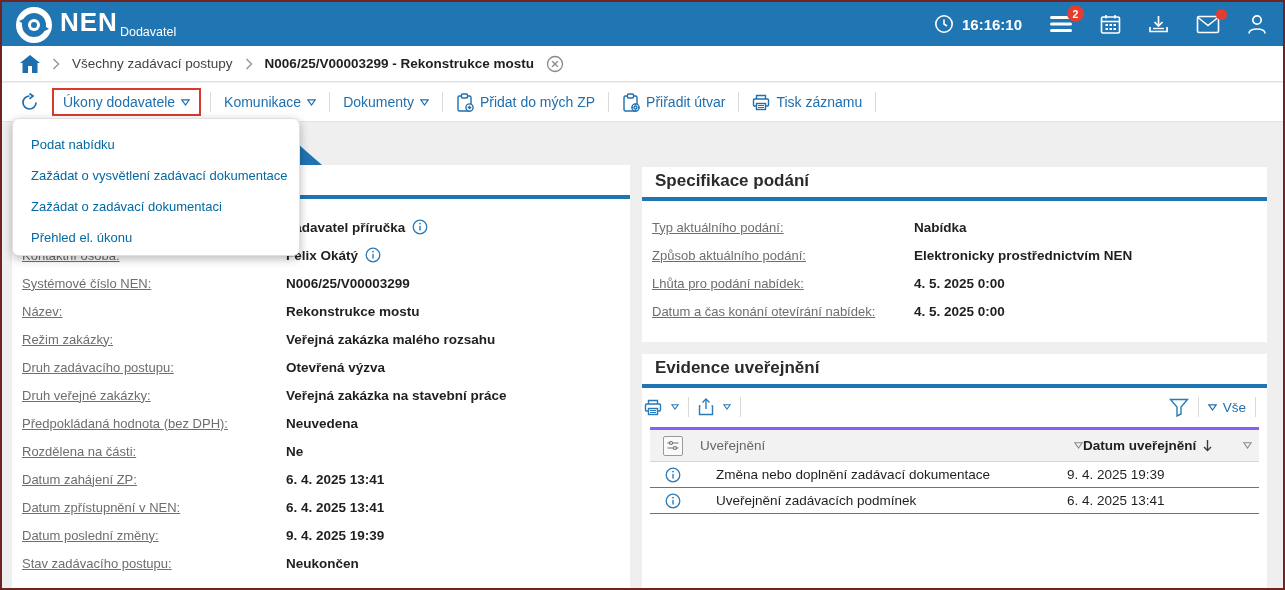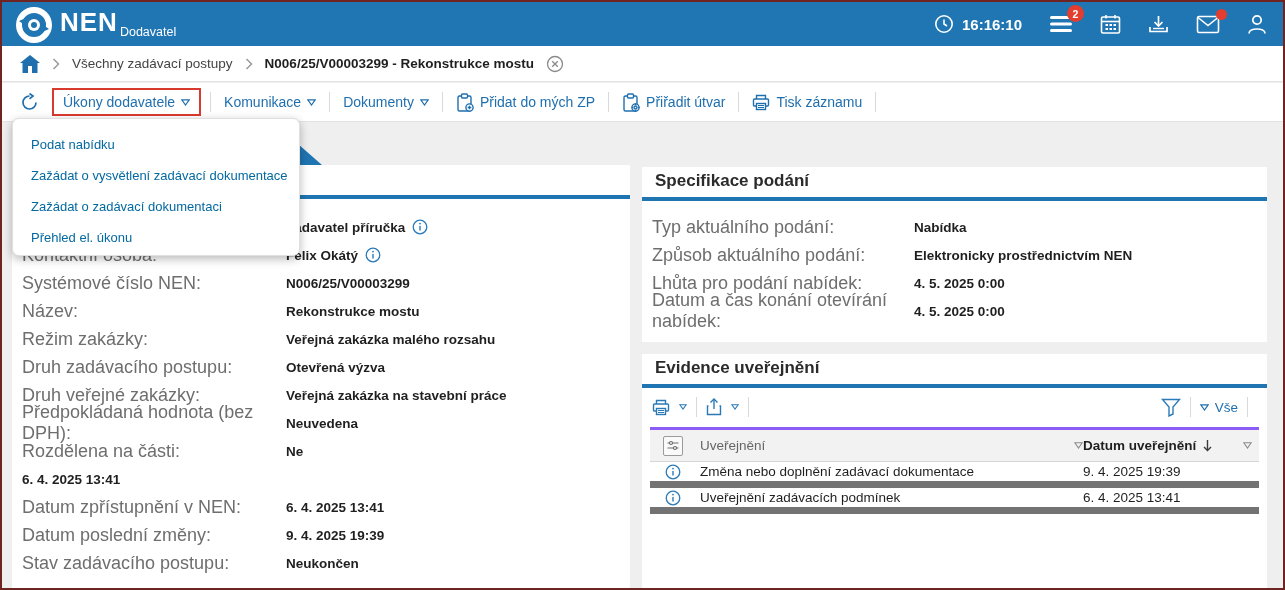--- a/index.html
+++ b/index.html
@@ -42,39 +42,39 @@
             clip-path:polygon(0 0, 93% 0, 100% 100%, 0 100%); }
   
   .panel { position:absolute; background:#fff; }
   .panel-head { height:30px; display:flex; align-items:flex-end; padding:0 13px 6px 13px; font-size:17px; font-weight:bold; color:#2b2b2b; }
   .panel-rule { height:4px; background:#1f74b2; }
   .left-panel  { left:10px;  top:163px; width:618px; height:427px; }
   .spec-panel  { left:640px; top:165px; width:625px; height:175px; }
   .evid-panel  { left:640px; top:352px; width:625px; height:236px;text-align:center; }
   .field-rows { padding-top:14px; }
   .field-row { display:flex; height:28px; align-items:center; padding-left:10px; }
-  .field-label { width:264px; font-size:18px; color:#6e6e6e; flex:none; }
+  .field-label { width:264px; font-size:13px; color:#6e6e6e; flex:none;text-decoration:underline; }
   .field-value { font-size:13.5px; font-weight:bold; color:#1f1f1f; display:flex; align-items:center; gap:7px; }
   .spec-panel .field-rows { padding-top:12px; }
   .spec-panel .field-label { width:262px; }
   
-  .evid-tools { margin-top:4px; height:30px; display:flex; align-items:center; padding:0 10px; color:#2b7ab8; }
+  .evid-tools { margin-top:4px; height:30px; display:flex; align-items:center; padding:0 2px; color:#2b7ab8; }
   .evid-tools .grow { flex:1; }
   .mini-dd { margin-left:3px; display:flex; align-items:center; }
   .vse { display:flex; align-items:center; gap:6px; font-size:13.5px; color:#1f6fae; cursor:pointer; }
   
   .grid { margin:5px 8px 0 8px; }
   .grid-head { display:flex; background:#f2f2f2; border-top:3px solid #8b5cf6; border-bottom:1px solid #d5d5d5; height:35px; align-items:center; }
   .col-icon { width:46px; flex:none; display:flex; justify-content:center; align-items:center; }
   .col-main { flex:1; display:flex; align-items:center; font-size:13.5px; color:#666; padding-left:4px; }
   .col-date { width:152px; flex:none; display:flex; align-items:center; font-size:13.5px; }
   .col-filter { width:24px; flex:none; display:flex; justify-content:center; }
   .grid-head .col-date { font-weight:bold; color:#1f1f1f; gap:6px; }
   .head-gear { width:20px; height:20px; border:1px solid #9a9a9a; border-radius:2px; display:flex; align-items:center; justify-content:center; cursor:pointer; background:#fafafa; }
-  .grid-row { display:flex; height:26px; align-items:center; border-bottom:7px solid #737373; cursor:pointer; }
+  .grid-row { display:flex; height:26px; align-items:center; border-bottom:1px solid #737373; cursor:pointer;gap:16px; }
   .grid-row .col-main { color:#1f1f1f; }
   .grid-row .col-date { color:#1f1f1f; }
   .flt { color:#8a8a8a; display:flex; align-items:center; cursor:pointer; }
   svg { display:block; }
 </style>
 </head>
 <body>
 
 <div class="screen">
 
@@ -295,20 +295,21 @@
       </div>
       <div class="field-row">
         <span class="field-label">Předpokládaná hodnota (bez DPH):</span>
         <span class="field-value">Neuvedena</span>
       </div>
       <div class="field-row">
         <span class="field-label">Rozdělena na části:</span>
         <span class="field-value">Ne</span>
       </div>
       <div class="field-row">
+        <span class="field-label">Datum zahájení ZP:</span>
         <span class="field-value">6. 4. 2025 13:41</span>
       </div>
       <div class="field-row">
         <span class="field-label">Datum zpřístupnění v NEN:</span>
         <span class="field-value">6. 4. 2025 13:41</span>
       </div>
       <div class="field-row">
         <span class="field-label">Datum poslední změny:</span>
         <span class="field-value">9. 4. 2025 19:39</span>
       </div>

